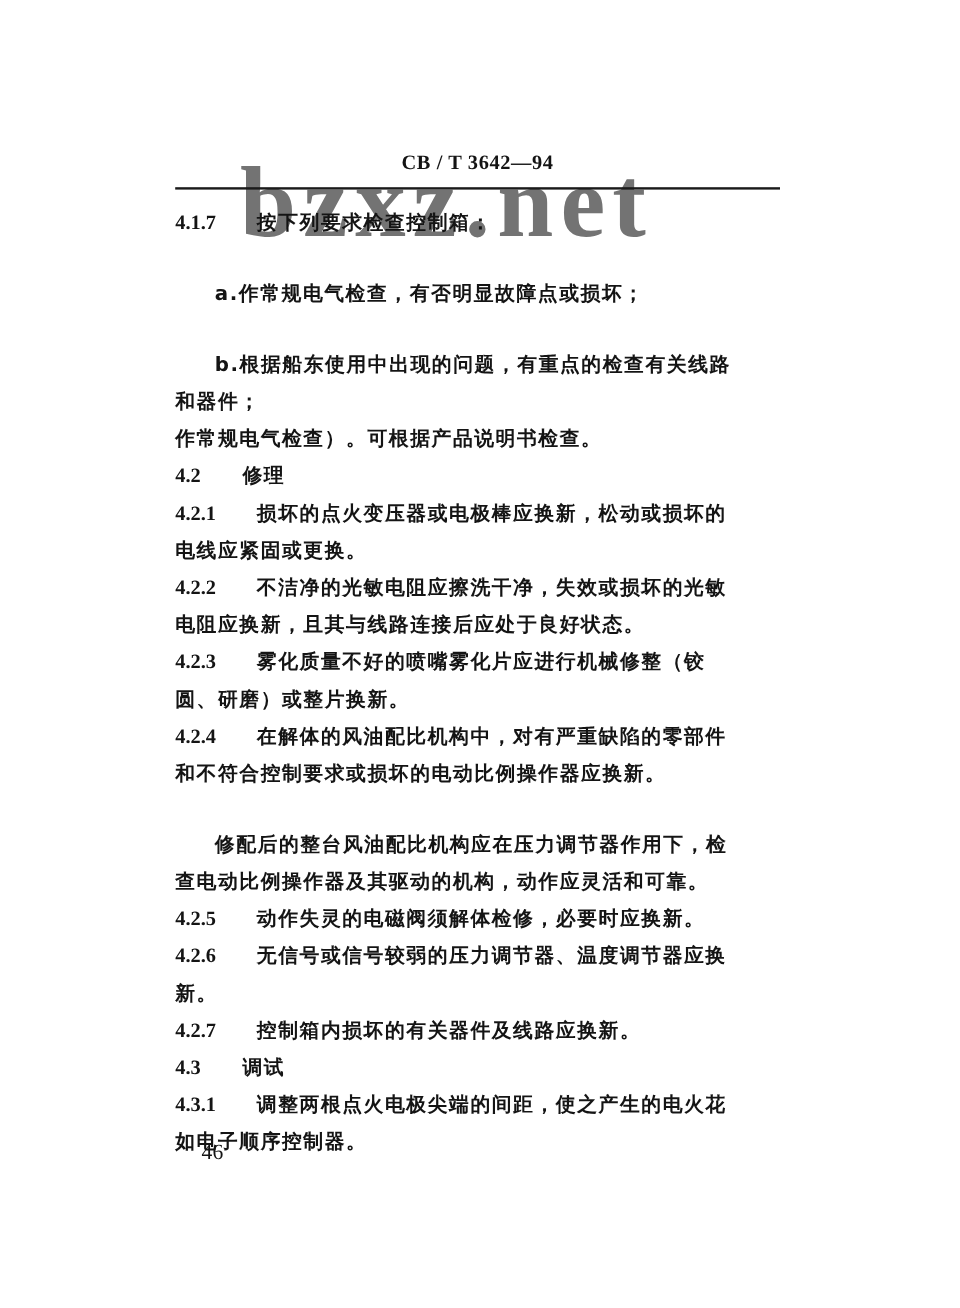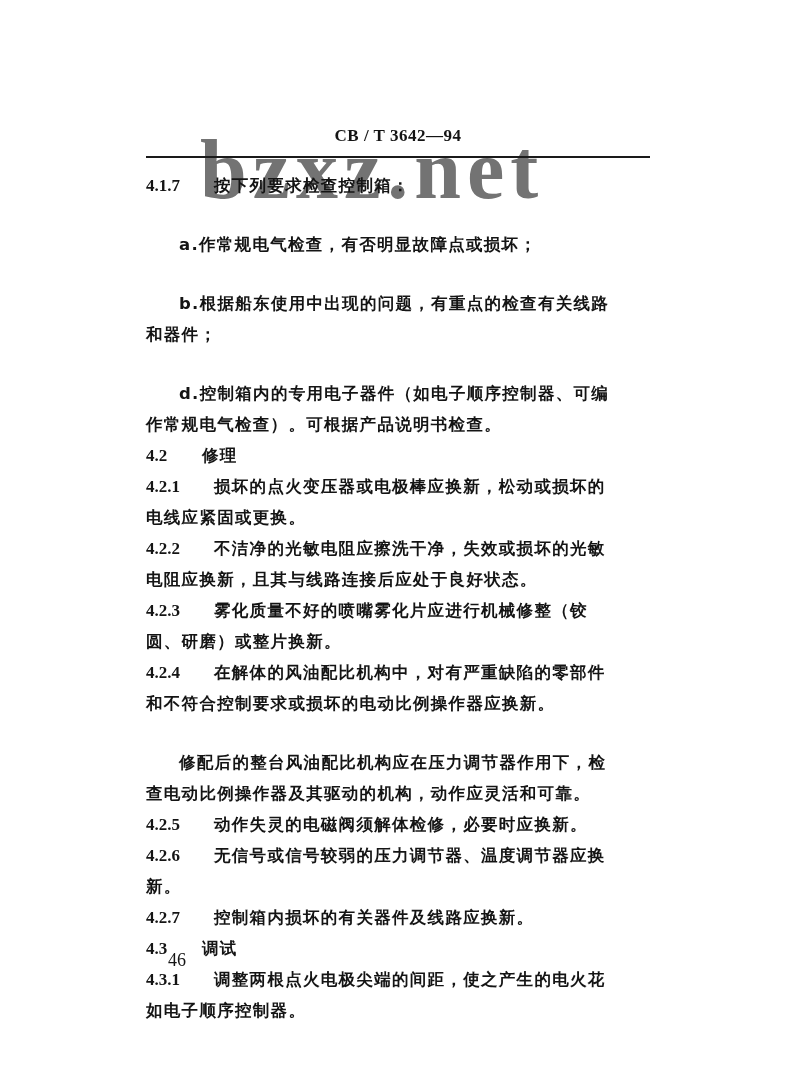--- a/index.html
+++ b/index.html
@@ -30,21 +30,20 @@
   <div class="header">CB / T 3642—94</div>
   <div class="rule"></div>
 
   <div class="body">
     <div class="line">
       <span class="num w1">4.1.7</span><span>按下列要求检查控制箱：</span>
     </div>
     <div class="line indent">a.作常规电气检查，有否明显故障点或损坏；</div>
     <div class="line indent">b.根据船东使用中出现的问题，有重点的检查有关线路</div>
     <div class="line">和器件；</div>
-    <div class="line indent">d.控制箱内的专用电子器件（如电子顺序控制器、可编</div>
     <div class="line">作常规电气检查）。可根据产品说明书检查。</div>
 
     <div class="line">
       <span class="num w2">4.2</span><span>修理</span>
     </div>
 
     <div class="line">
       <span class="num w1">4.2.1</span><span>损坏的点火变压器或电极棒应换新，松动或损坏的</span>
     </div>
     <div class="line">电线应紧固或更换。</div>

